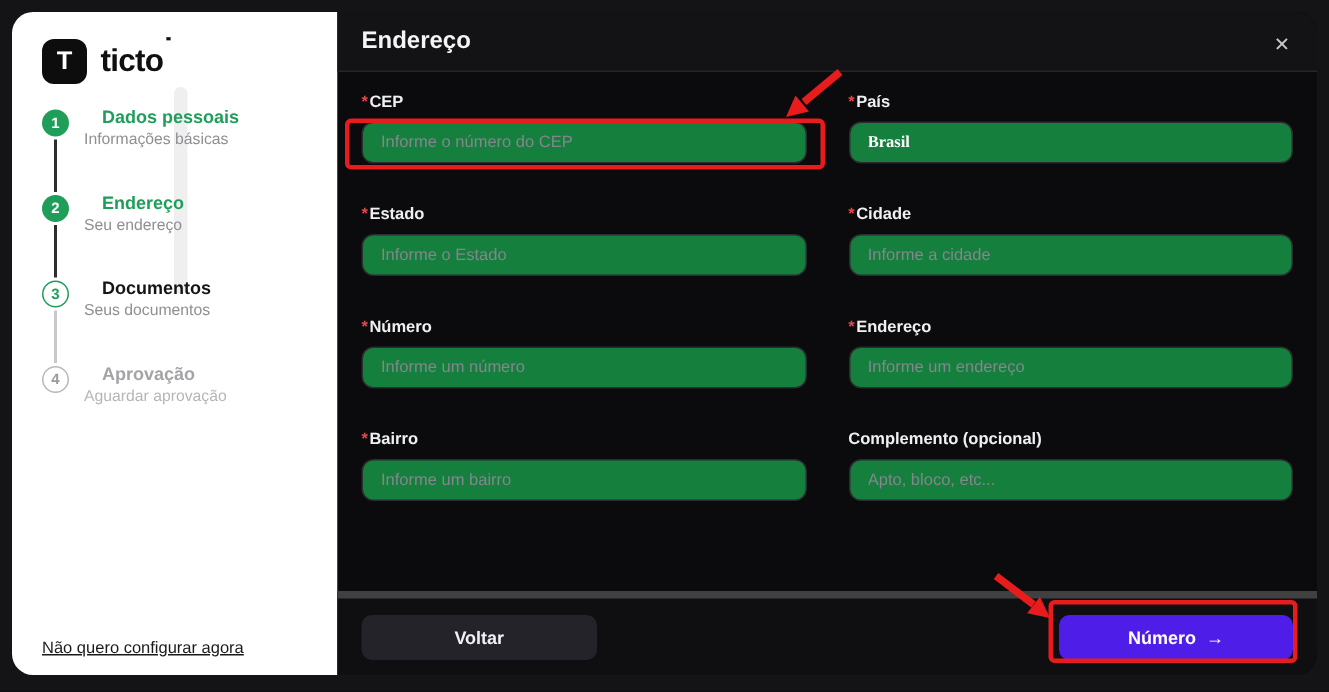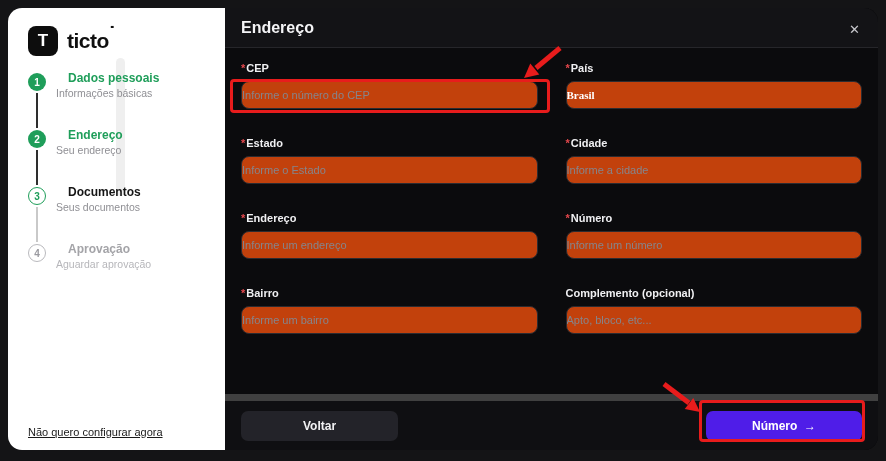--- a/index.html
+++ b/index.html
@@ -46,27 +46,27 @@
   .content-header { height:40px; background:#131316; border-bottom:1px solid #26262a;
     display:flex; align-items:center; padding:0 16px; flex-shrink:0; }
   .content-title { color:#f4f4f6; font-size:16px; font-weight:700; }
   .close-btn { position:absolute; right:14px; top:11px; color:#c9c9ce; font-size:13px;
     cursor:pointer; padding:4px; line-height:1; }
 
   .form-area { flex:1; padding:14px 16px; display:grid; grid-template-columns:1fr 1fr;
     column-gap:17px; row-gap:15px; align-content:start;gap:28px; }
   .field-label { font-size:11px; font-weight:700; color:#f0f0f2; margin-bottom:7px; display:block; }
   .req { color:#e5484d; margin-right:1px; }
-  .field input { width:100%; height:28px; background:#c2410c; border:1px solid #2b2b30;
-    border-radius:8px; padding:0 0; color:#e8e8ea; font-size:11px;
+  .field input { width:100%; height:28px; background:#15803d; border:1px solid #2b2b30;
+    border-radius:8px; padding:0 12px; color:#e8e8ea; font-size:11px;
     font-family:"Liberation Sans", sans-serif; outline:none; }
   .field input::placeholder { color:#85858c; }
   .field input.filled { font-weight:700; color:#ffffff;font-family:Liberation Serif, serif; }
 
-  .footer { height:56px; border-top:7px solid #404040; background:#0f0f12;
+  .footer { height:56px; border-top:5px solid #404040; background:#0f0f12;
     display:flex; align-items:center; justify-content:space-between; padding:0 16px; flex-shrink:0; }
   .btn { height:30px; border:none; border-radius:7px; font-size:12px; font-weight:700;
     font-family:"Liberation Sans", sans-serif; cursor:pointer; }
   .btn-back { width:157px; background:#232329; color:#f2f2f4; }
   .btn-next { width:156px; background:#4f1de8; color:#ffffff; }
 
   
   .ann-box { position:absolute; border:3px solid #e81c1c; border-radius:4px; pointer-events:none; z-index:10; }
   .ann-box-cep { left:230px; top:79px; width:320px; height:34px; }
   .ann-box-next { left:699px; top:400px; width:166px; height:42px; }
@@ -149,27 +149,27 @@
         <label class="field-label"><span class="req">*</span><span>Estado</span></label>
         <input type="text" placeholder="Informe o Estado" style="">
       </div>
 
       <div class="field">
         <label class="field-label"><span class="req">*</span><span>Cidade</span></label>
         <input type="text" placeholder="Informe a cidade" style="">
       </div>
 
       <div class="field">
+        <label class="field-label"><span class="req">*</span><span>Número</span></label>
+        <input type="text" placeholder="Informe um número" style="">
+      </div>
+
+      <div class="field">
         <label class="field-label"><span class="req">*</span><span>Endereço</span></label>
         <input type="text" placeholder="Informe um endereço" style="">
-      </div>
-
-      <div class="field">
-        <label class="field-label"><span class="req">*</span><span>Número</span></label>
-        <input type="text" placeholder="Informe um número" style="">
       </div>
 
       <div class="field">
         <label class="field-label"><span class="req">*</span><span>Bairro</span></label>
         <input type="text" placeholder="Informe um bairro" style="">
       </div>
 
       <div class="field">
         <label class="field-label"><span>Complemento (opcional)</span></label>
         <input type="text" placeholder="Apto, bloco, etc..." style="">

